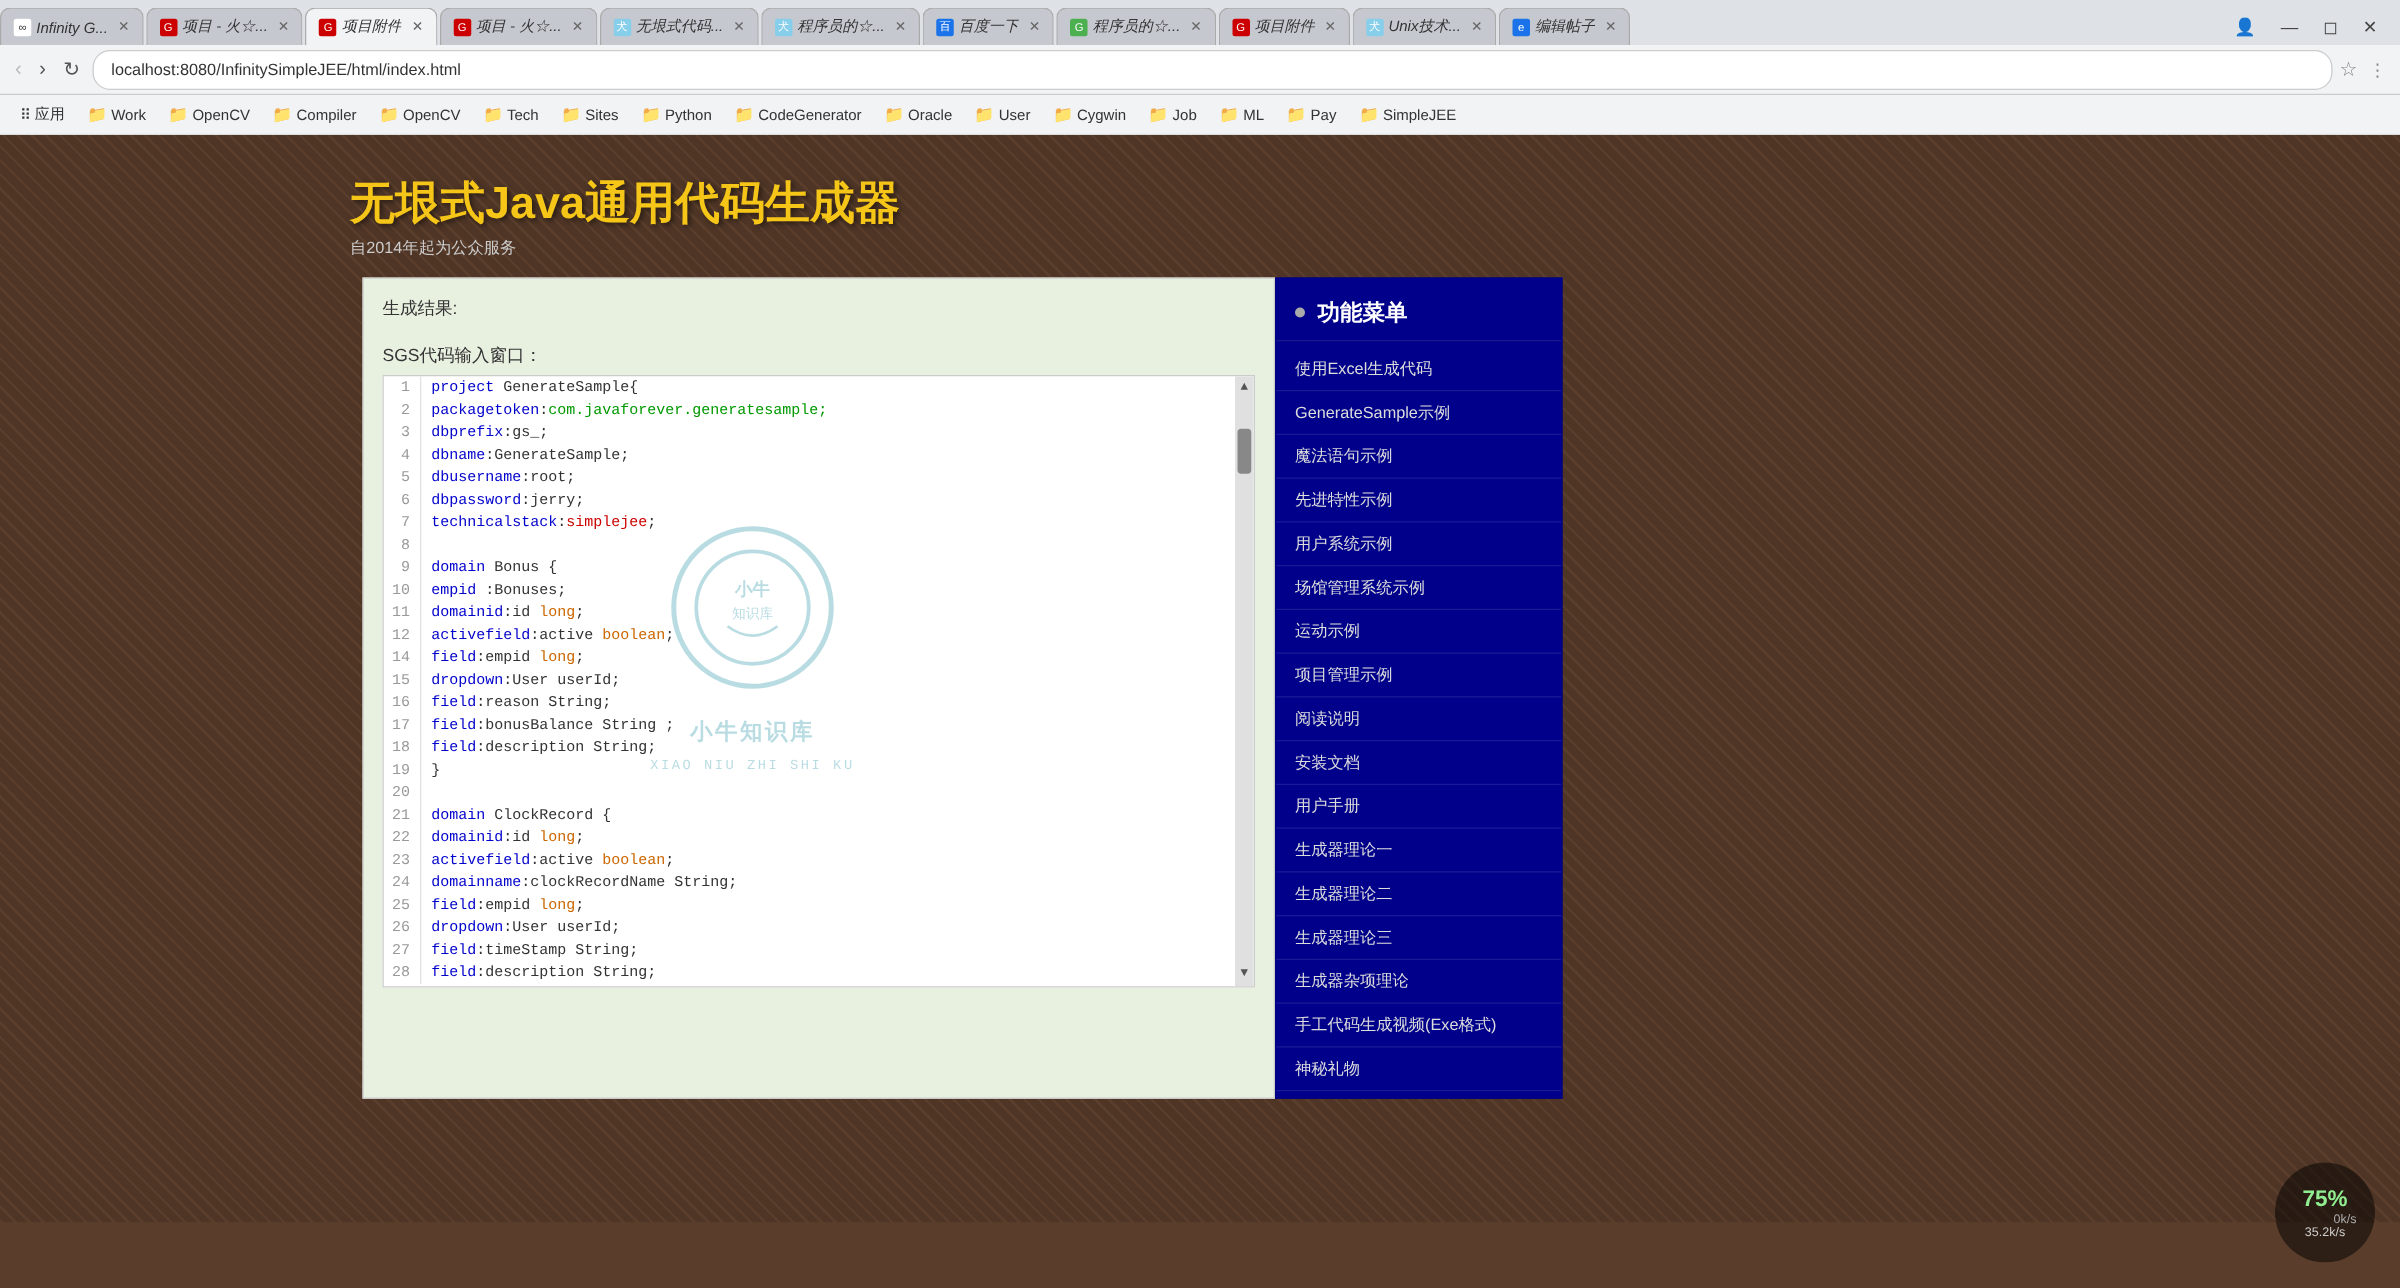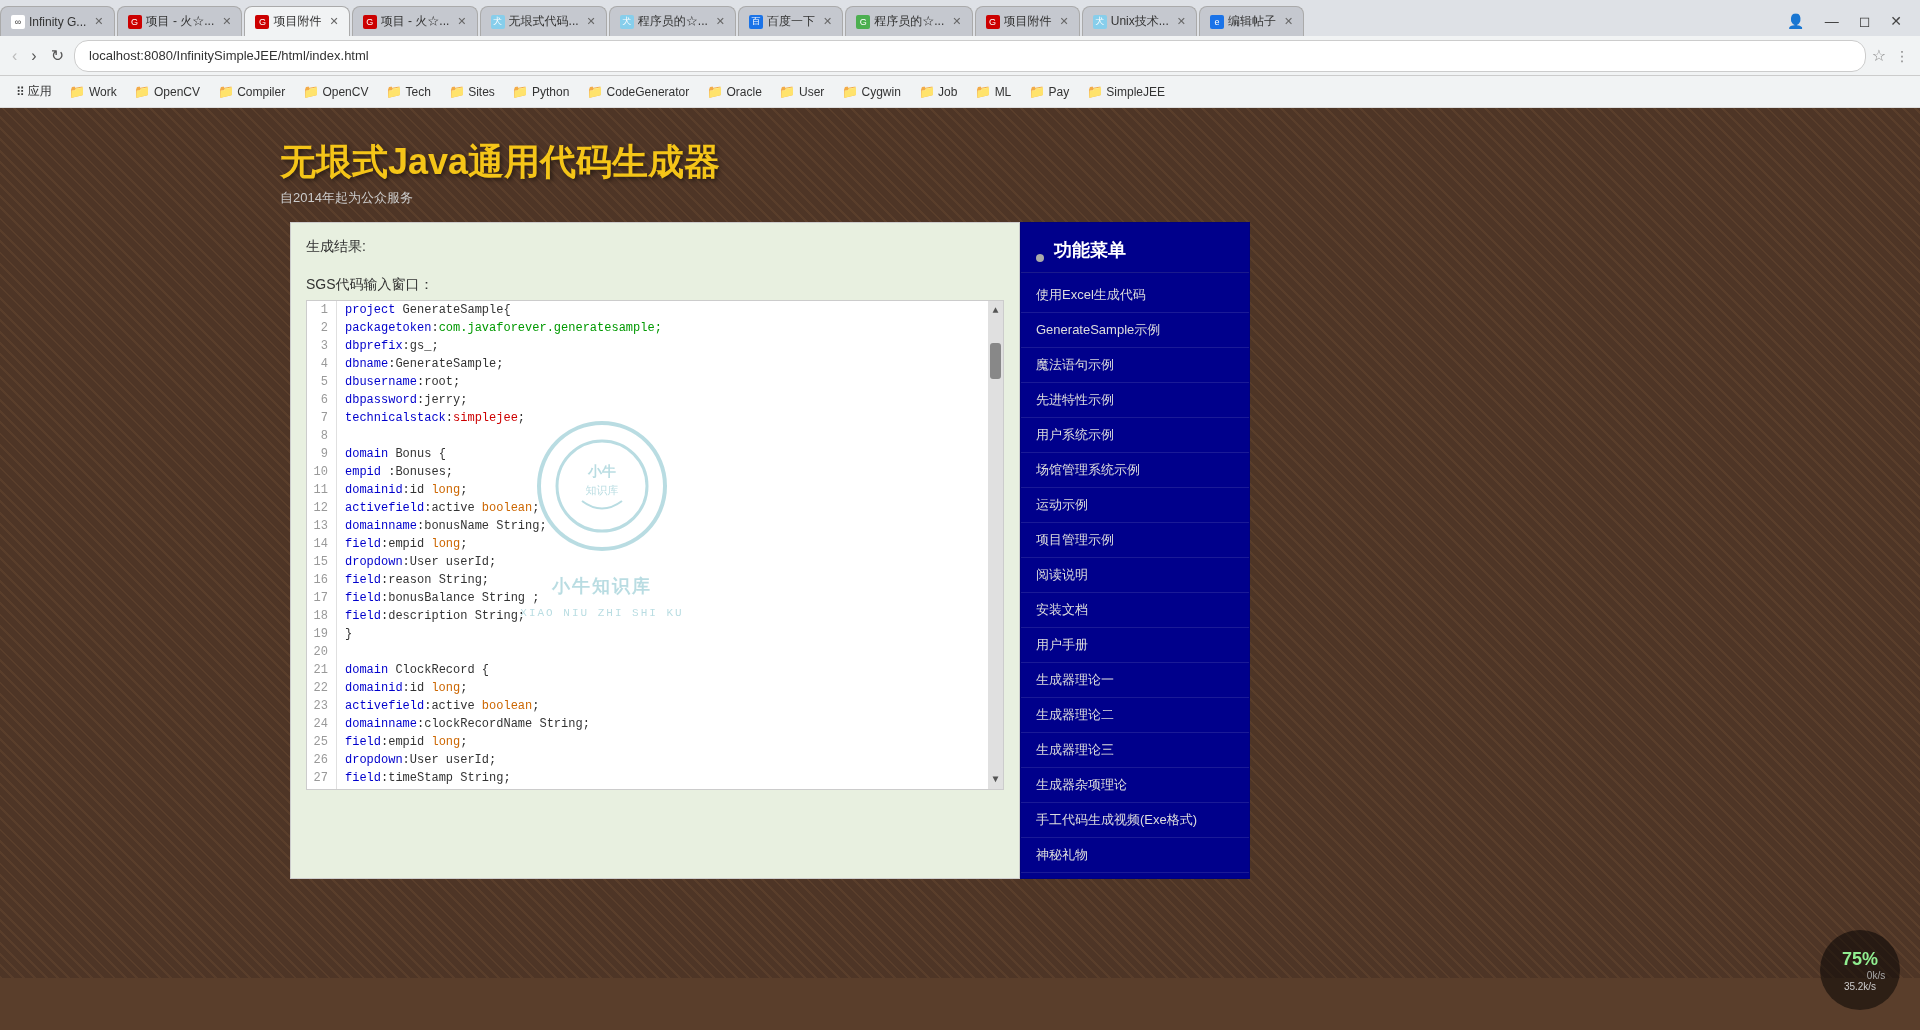--- a/index.html
+++ b/index.html
@@ -50,21 +50,21 @@
       justify-content: center;
       font-size: 10px;
     }
     .tab-close {
       margin-left: 4px;
       font-size: 11px;
       color: #666;
       cursor: pointer;
       flex-shrink: 0;
     }
-    .tab-label { overflow: hidden; text-overflow: ellipsis; white-space: nowrap; }
+    .tab-label { overflow: hidden; text-overflow: ellipsis; white-space: nowrap; font-style: italic; }
     .browser-controls-right {
       margin-left: auto;
       display: flex;
       align-items: center;
       gap: 8px;
       padding-right: 12px;
     }
     .win-btn {
       font-size: 14px;
       color: #444;
@@ -289,21 +289,21 @@
       border: 1px solid #000080;
       padding: 0;
       min-height: 650px;
     }
 
     .menu-header {
       background: #00008b;
       padding: 15px 15px 10px;
       border-bottom: 1px solid #1a1a8c;
       display: flex;
-      align-items: flex-end;
+      align-items: center;
     }
 
     .menu-dot {
       width: 8px;
       height: 8px;
       background: #aaa;
       border-radius: 50%;
       margin-right: 10px;
     }
 
@@ -589,24 +589,20 @@
               <span class="line-num">10</span>
               <span class="line-content"><span class="kw-blue">empid</span><span class="kw-dark"> :Bonuses;</span></span>
             </div>
             <div class="code-line">
               <span class="line-num">11</span>
               <span class="line-content"><span class="kw-blue">domainid</span><span class="kw-dark">:id </span><span class="kw-orange">long</span><span class="kw-dark">;</span></span>
             </div>
             <div class="code-line">
               <span class="line-num">12</span>
               <span class="line-content"><span class="kw-blue">activefield</span><span class="kw-dark">:active </span><span class="kw-orange">boolean</span><span class="kw-dark">;</span></span>
-            </div>
-            <div class="code-line">
-              <span class="line-num">13</span>
-              <span class="line-content"><span class="kw-blue">domainname</span><span class="kw-dark">:bonusName String;</span></span>
             </div>
             <div class="code-line">
               <span class="line-num">14</span>
               <span class="line-content"><span class="kw-blue">field</span><span class="kw-dark">:empid </span><span class="kw-orange">long</span><span class="kw-dark">;</span></span>
             </div>
             <div class="code-line">
               <span class="line-num">15</span>
               <span class="line-content"><span class="kw-blue">dropdown</span><span class="kw-dark">:User userId;</span></span>
             </div>
             <div class="code-line">

